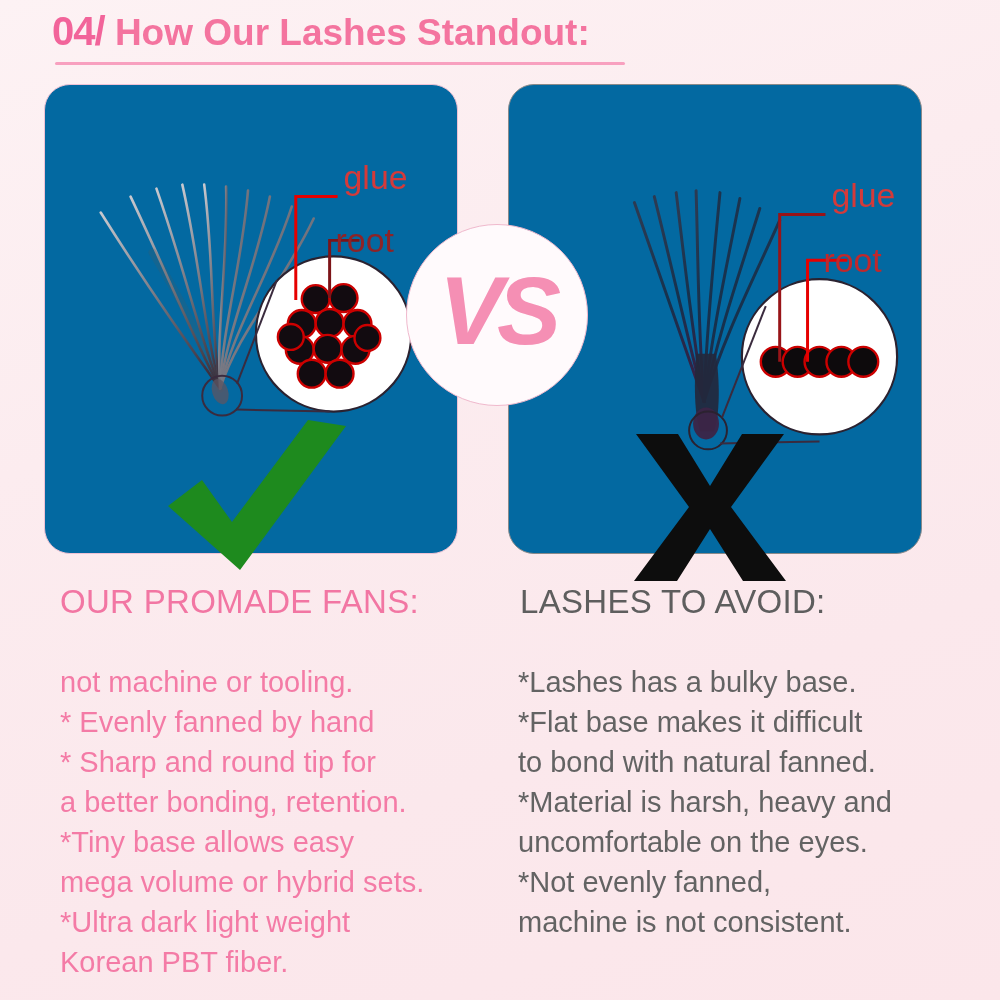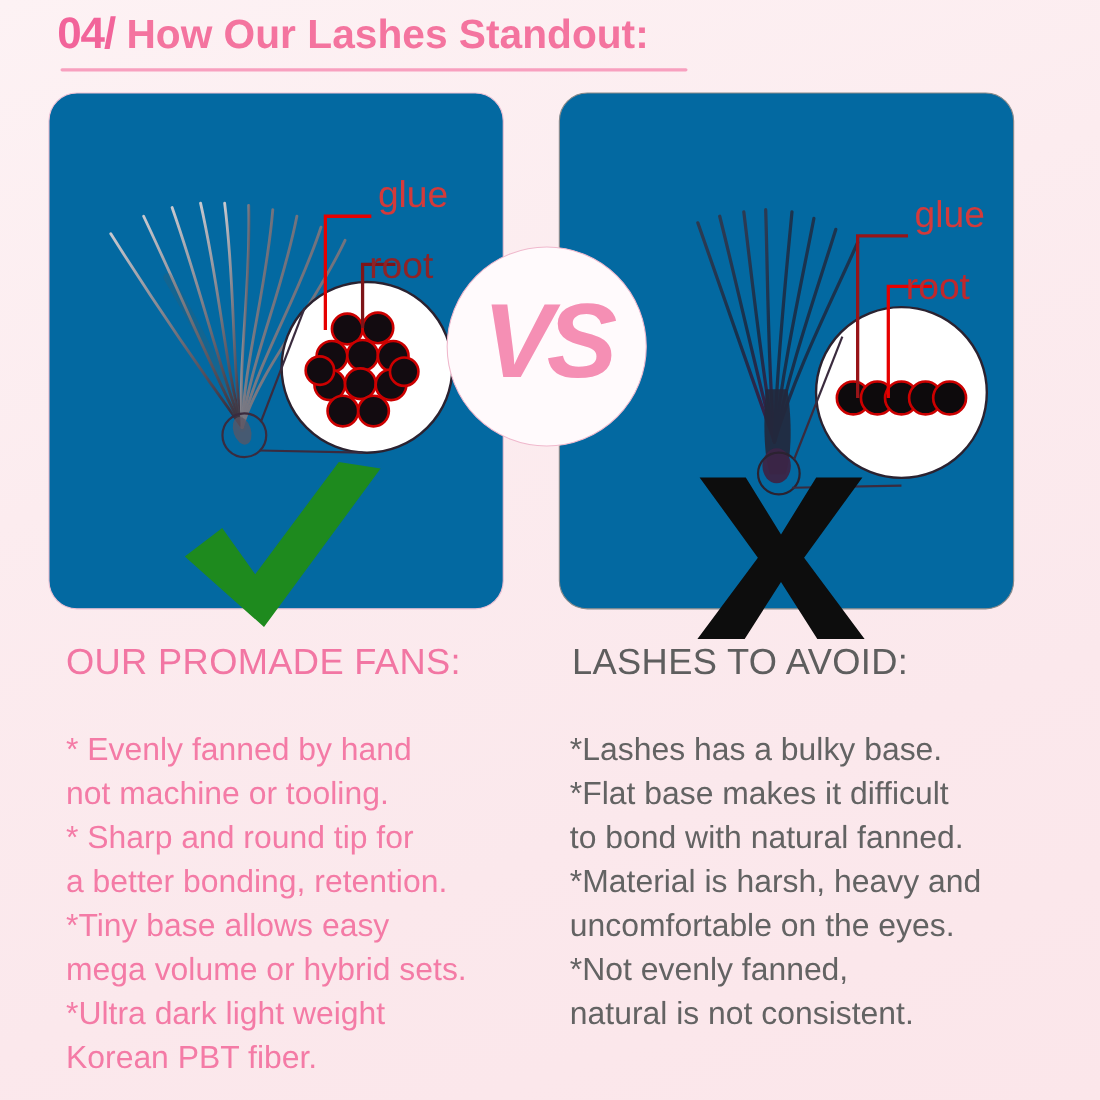--- a/index.html
+++ b/index.html
@@ -289,33 +289,33 @@
   </svg>
 
   <svg class="mark x-mark" width="160" height="155" viewBox="0 0 160 155">
     <path d="M6,4 L48,4 L80,56 L112,4 L154,4 L101,77 L156,151 L113,151 L80,99 L47,151 L4,151 L59,77 Z" fill="#0d0d0d"></path>
   </svg>
 
   <div class="col-head col-head-left">OUR PROMADE FANS:</div>
   <div class="col-head col-head-right">LASHES TO AVOID:</div>
 
   <div class="body-col body-left">
+    <p>not machine or tooling.</p>
     <p>* Evenly fanned by hand</p>
-    <p>not machine or tooling.</p>
     <p>* Sharp and round tip for</p>
     <p>a better bonding, retention.</p>
     <p>*Tiny base allows easy</p>
     <p>mega volume or hybrid sets.</p>
     <p>*Ultra dark light weight</p>
     <p>Korean PBT fiber.</p>
   </div>
 
   <div class="body-col body-right">
     <p>*Lashes has a bulky base.</p>
     <p>*Flat base makes it difficult</p>
     <p>to bond with natural fanned.</p>
     <p>*Material is harsh, heavy and</p>
     <p>uncomfortable on the eyes.</p>
     <p>*Not evenly fanned,</p>
-    <p>natural is not consistent.</p>
+    <p>machine is not consistent.</p>
   </div>
 
 </div>
 
 </body></html>

